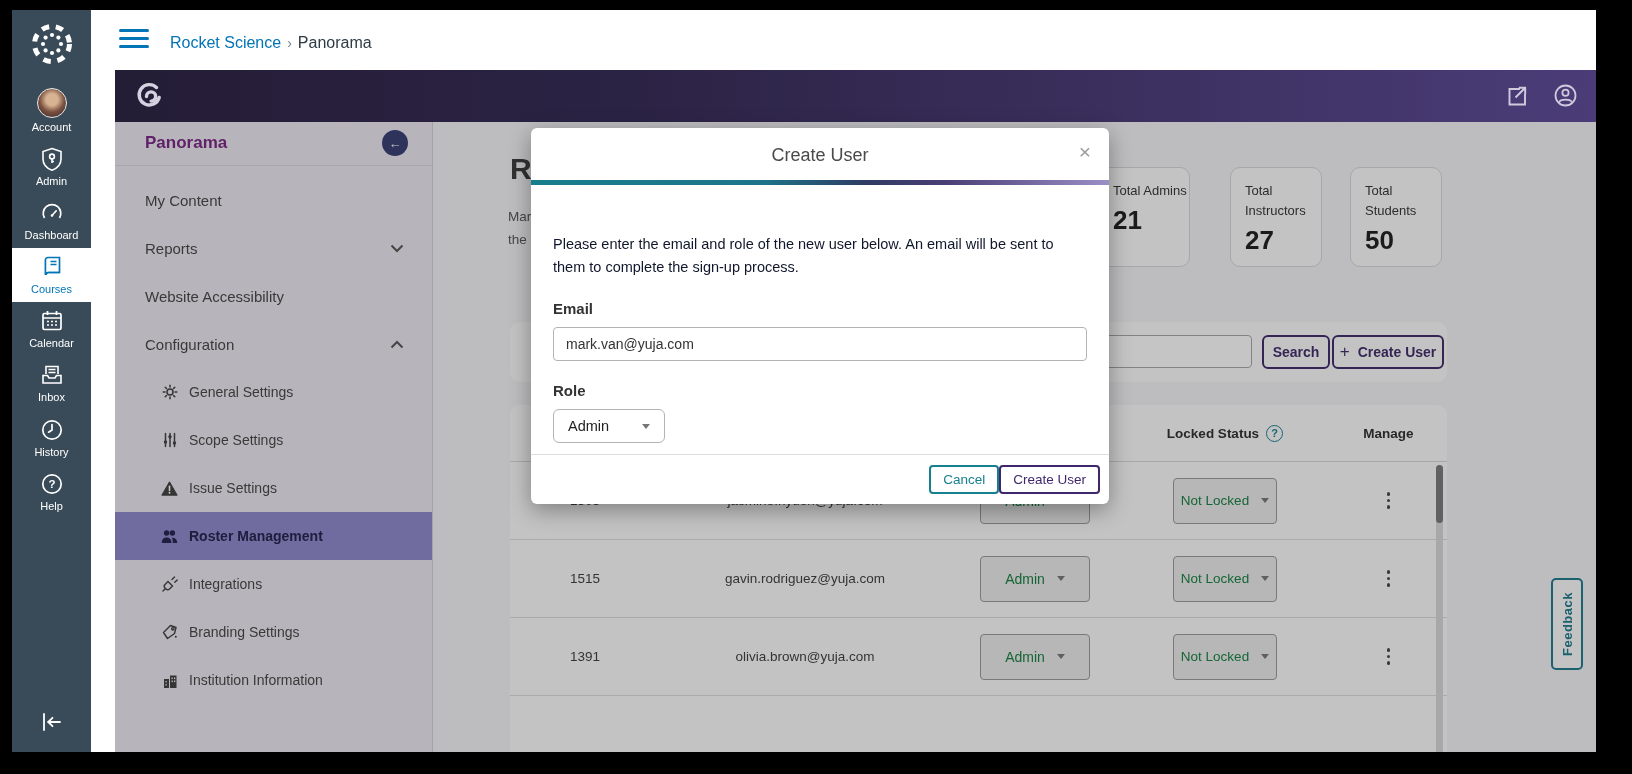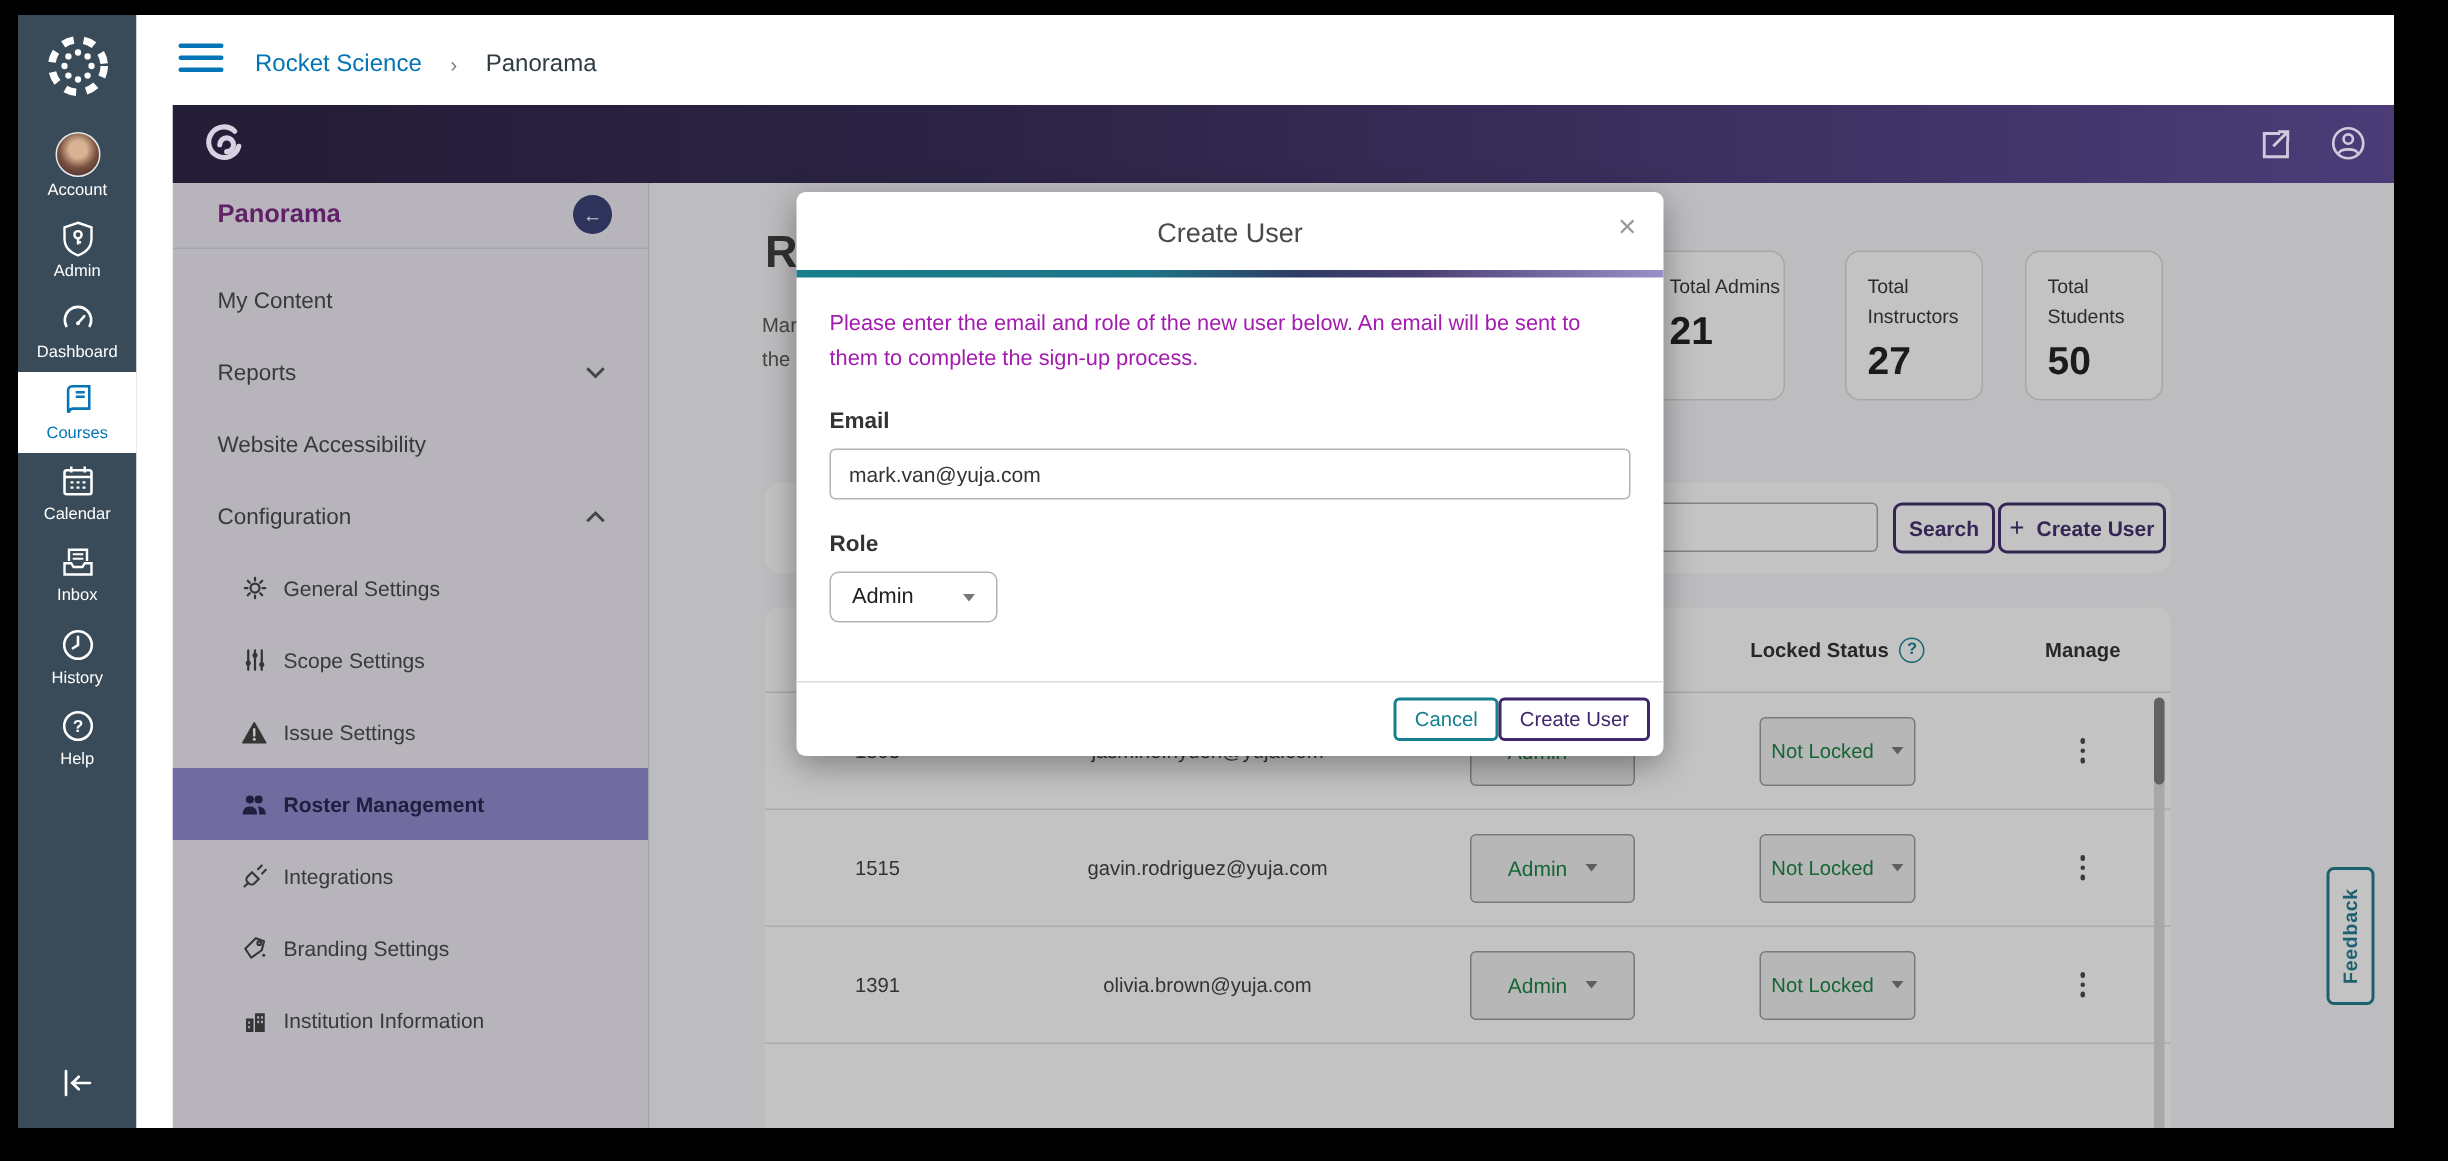--- a/index.html
+++ b/index.html
@@ -15,21 +15,21 @@
   .cn-item .lbl { line-height:1.1; }
   .cn-item.active { background:#fff; color:#0374b5; }
   .cn-avatar { width:30px; height:30px; border-radius:50%; background:radial-gradient(circle at 50% 38%, #d8b393 0 26%, #7a5140 55%, #33242b 100%); border:1px solid #e8e8e8; }
   .cn-spacer { flex:1; }
   .cn-collapse { margin-bottom:18px; cursor:pointer; }
 
   
   .content { position:absolute; left:79px; top:0; right:0; height:742px; background:#fff; }
   .hamburger { position:absolute; left:28px; top:19px; width:30px; cursor:pointer; }
   .hamburger span { display:block; height:3px; background:#0374b5; border-radius:2px; margin-bottom:5px; }
-  .breadcrumb { position:absolute; left:79px; top:24px; font-size:16px; display:flex; gap:19px; align-items:center; }
+  .breadcrumb { position:absolute; left:79px; top:24px; font-size:16px; display:flex; gap:6px; align-items:center; }
   .bc-link { color:#0374b5; cursor:pointer; }
   .bc-sep { color:#73818c; font-size:14px; }
   .bc-current { color:#2d3b45; }
 
   
   .iframe { position:absolute; left:24px; top:60px; width:1481px; height:682px; overflow:hidden; background:#f5f4f7; }
   .yuja-header { position:absolute; left:0; top:0; right:0; height:52px; background:linear-gradient(90deg,#241d36 0%,#2b2344 35%,#4b3c78 100%); z-index:10; }
   .yuja-logo { position:absolute; left:18px; top:10px; }
   .header-icons { position:absolute; right:18px; top:13px; display:flex; gap:24px; align-items:center; }
   .header-icons > div { cursor:pointer; }
@@ -81,21 +81,21 @@
   
   .overlay { position:absolute; inset:0; background:rgba(24,22,28,0.25); z-index:40; }
   .feedback { position:absolute; right:13px; top:456px; width:32px; height:92px; background:#fdfdfd; border:2px solid #1d7b8a; border-radius:5px; color:#1d7b8a; font-size:13px; font-weight:bold; display:flex; align-items:center; justify-content:center; writing-mode:vertical-rl; transform:rotate(180deg); z-index:30; cursor:pointer; letter-spacing:0.5px; }
 
   .modal { position:absolute; left:416px; top:58px; width:578px; height:376px; background:#fff; border-radius:6px; box-shadow:0 6px 22px rgba(0,0,0,0.35); z-index:60; }
   .m-head { height:52px; position:relative; }
   .m-title { text-align:center; line-height:54px; font-size:18px; color:#4a4a4a; }
   .m-close { position:absolute; right:18px; top:13px; font-size:21px; color:#9a9a9a; cursor:pointer; line-height:1; }
   .m-grad { height:5px; background:linear-gradient(90deg,#187e8c 0%,#1d7488 40%,#2f3b63 58%,#4b3f74 72%,#9a90c7 100%); }
   .m-body { padding:20px 22px 0; }
-  .m-desc { font-size:14.5px; color:#a21caf; line-height:23px; width:528px; }
+  .m-desc { font-size:14.5px; color:#0f172a; line-height:23px; width:528px;margin-top:28px; }
   .m-label { margin-top:21px; font-size:15px; font-weight:bold; color:#333; }
   .m-input { margin-top:10px; width:534px; height:34px; border:1px solid #b3b3b3; border-radius:4px; padding:0 12px; font-size:14px; color:#333; }
   .m-select { margin-top:10px; width:112px; height:34px; border:1px solid #b3b3b3; border-radius:6px; background:#fff; display:flex; align-items:center; justify-content:space-between; padding:0 14px; font-size:14.5px; color:#222; cursor:pointer; }
   .m-foot { position:absolute; left:0; right:0; bottom:0; height:50px; border-top:1px solid #ddd; display:flex; align-items:center; justify-content:flex-end; gap:0; padding-right:9px; }
   .m-btn { height:29px; padding:0 12px; background:#fff; border-radius:4px; font-size:13.5px; display:flex; align-items:center; cursor:pointer; }
   .m-cancel { border:2px solid #17808e; color:#17808e; }
   .m-submit { border:2px solid #40266b; color:#40266b; }
 
   svg { display:block; }
 </style>

